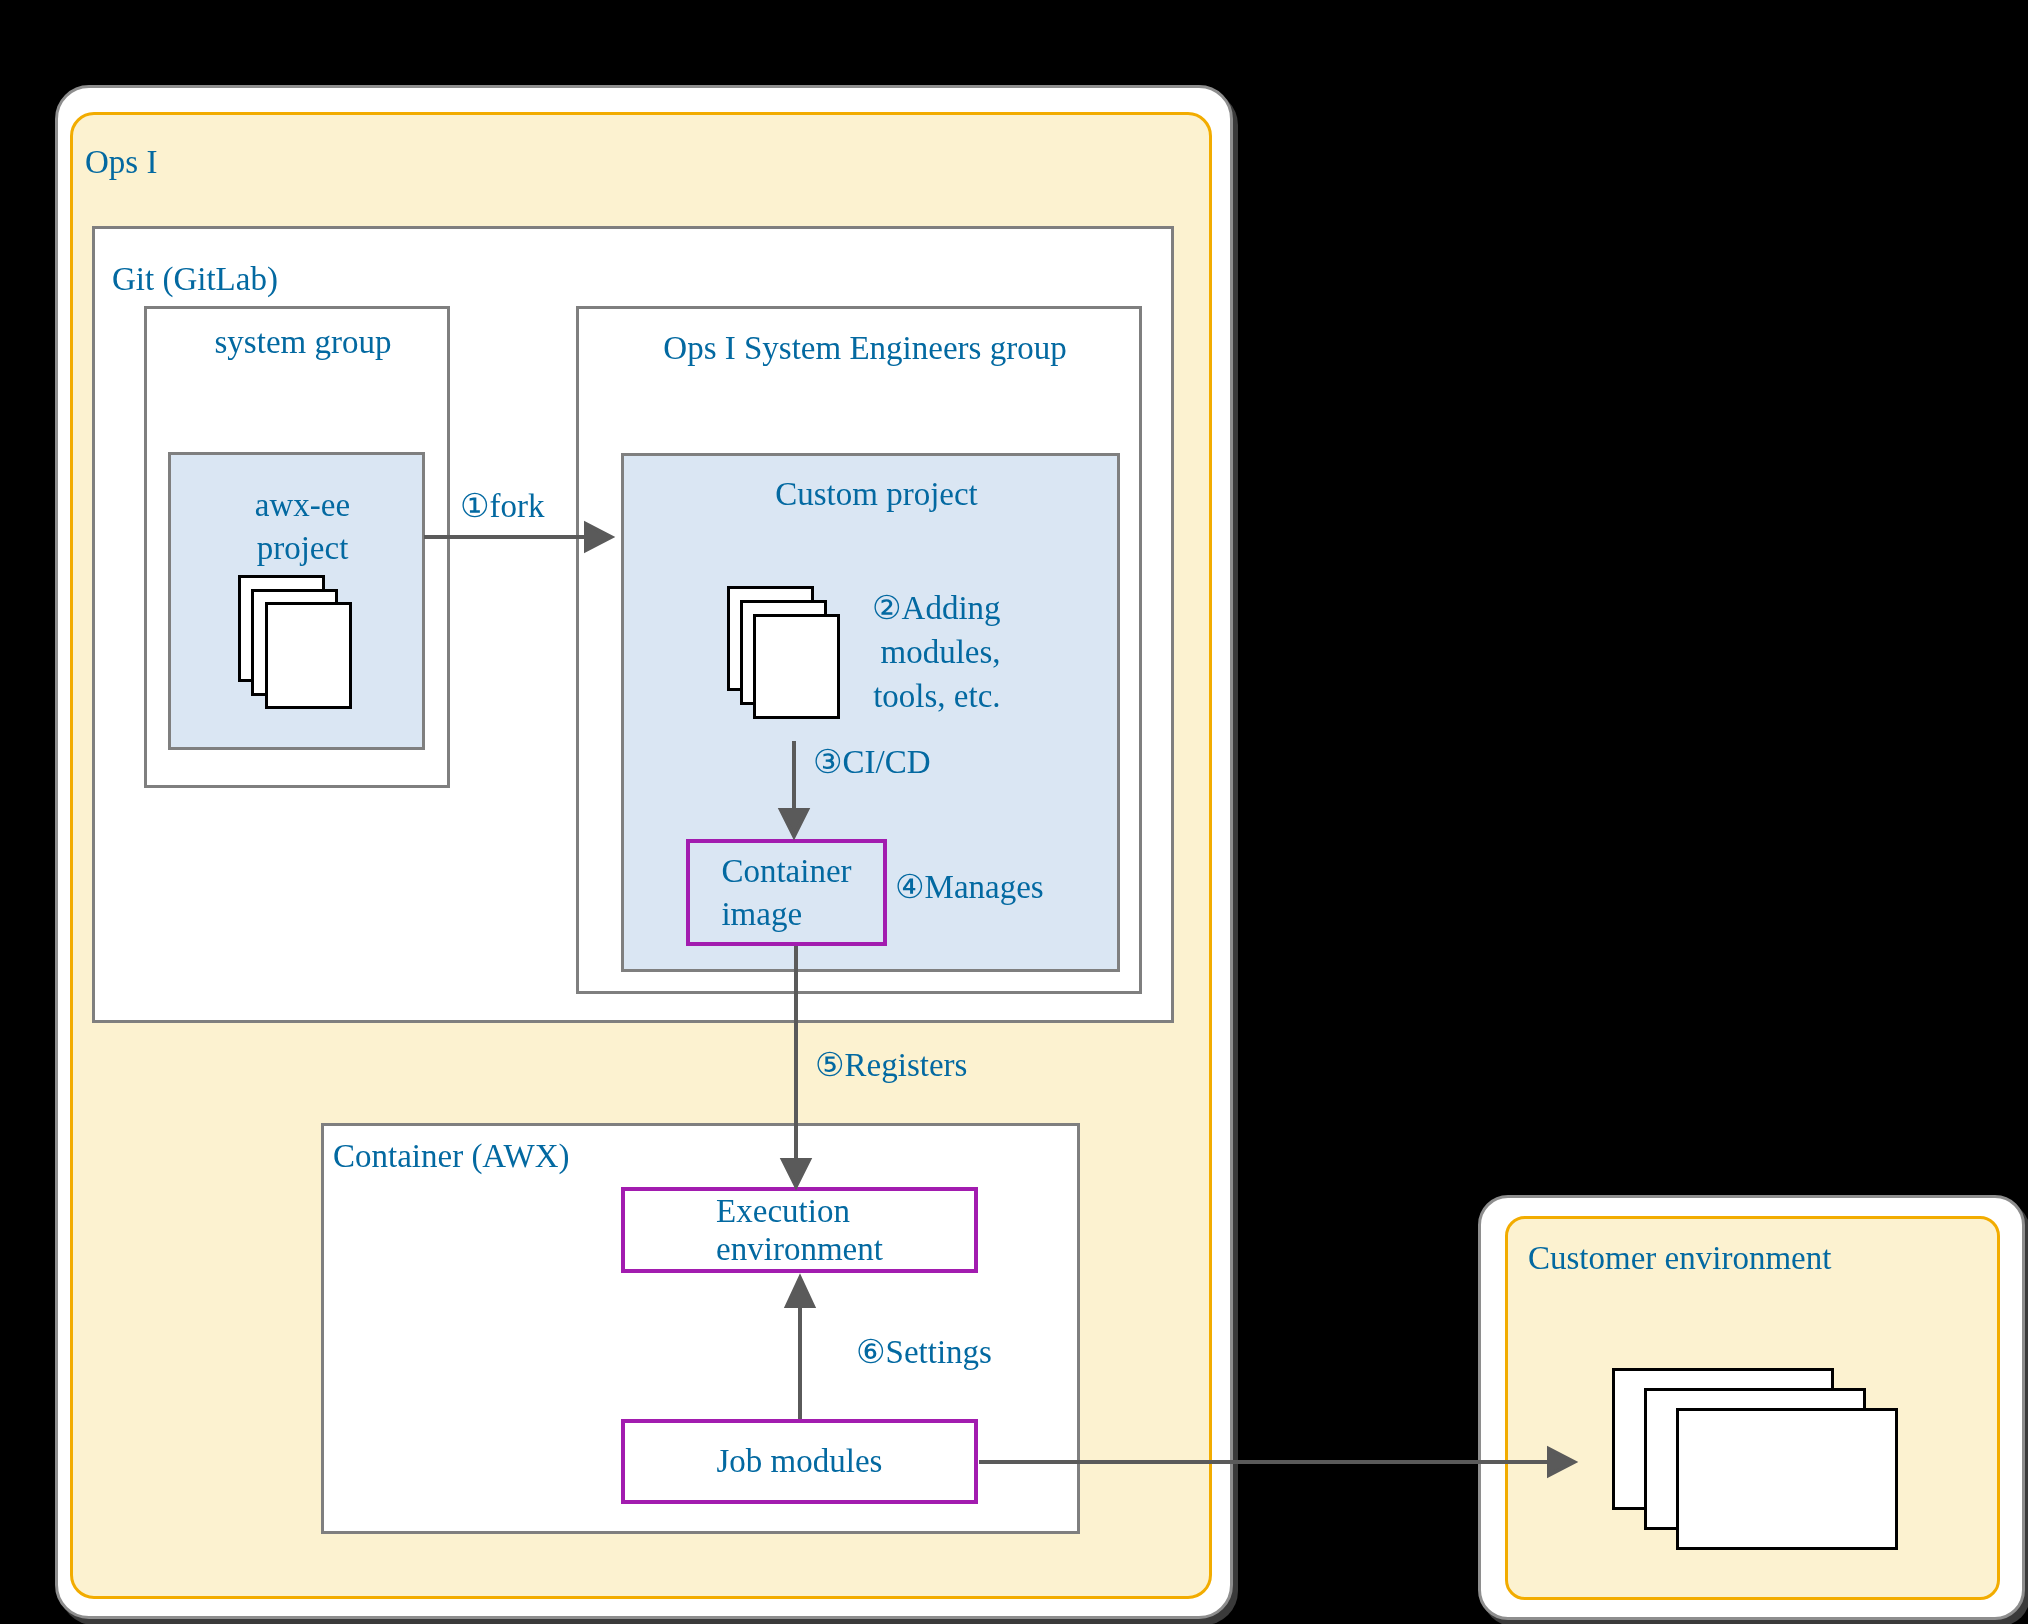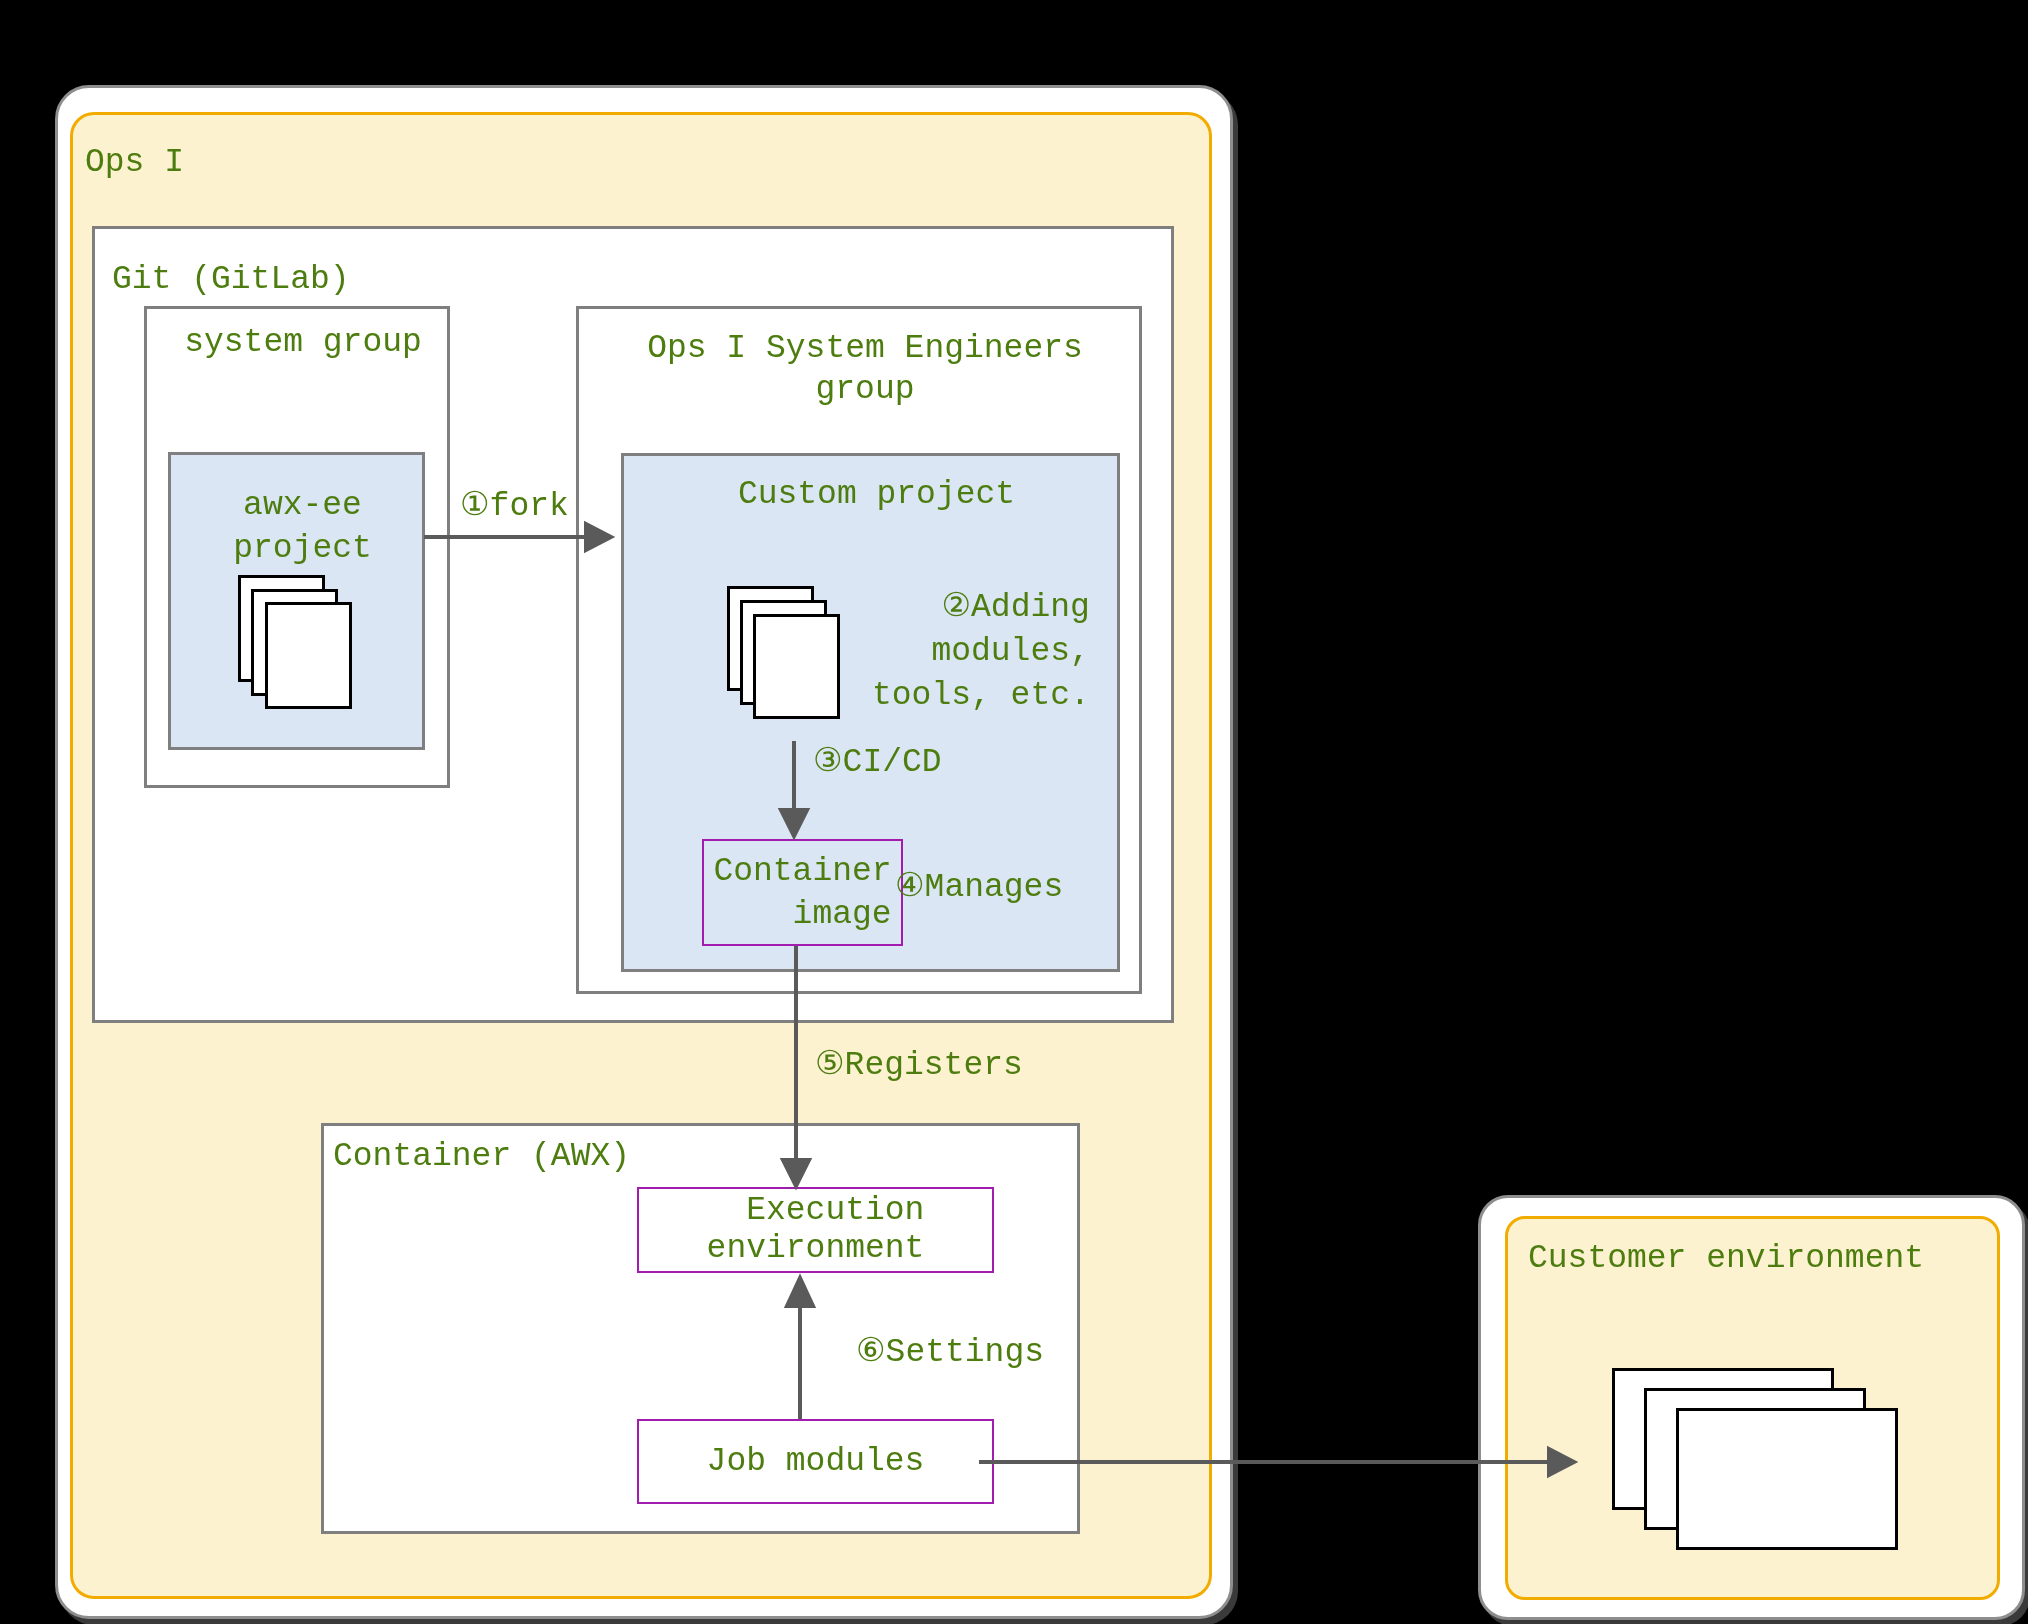--- a/index.html
+++ b/index.html
@@ -1,25 +1,25 @@
 <!DOCTYPE html>
 <html><head>
 <meta charset="utf-8">
 <style>
   html,body{margin:0;padding:0;background:#000;}
   .canvas{
     position:relative;width:2028px;height:1624px;background:#000;overflow:hidden;
-    font-family:Liberation Mono, monospace;color:#4d7c0f;
+    font-family:Liberation Serif, serif;color:#0369a1;
   }
   .abs{position:absolute;box-sizing:border-box;}
   .round-outer{background:#fff;border:3px solid #8e8e8e;border-radius:34px;box-shadow:5px 6px 0 #3a3a3a;}
   .round-yellow{background:#fcf2d0;border:3px solid #f2ac00;border-radius:24px;}
   .group-box{background:#fff;border:3px solid #7f7f7f;}
   .project-box{background:#dae6f3;border:3px solid #7f7f7f;}
-  .small-box{border:2px solid #a21caf;display:flex;align-items:center;justify-content:center;text-align:right;margin-left:16px;}
+  .small-box{border:4px solid #a21caf;display:flex;align-items:center;justify-content:center;text-align:left;}
   .page{position:absolute;box-sizing:border-box;background:#fff;border:3px solid #000;}
   .lbl{font-size:33px;line-height:41px;white-space:pre-line;}
   .lbl-c{text-align:center;padding-left:12px;}
   .arrow-layer{position:absolute;left:0;top:0;width:2028px;height:1624px;pointer-events:none;}
 </style>
 </head>
 <body>
 
 <div class="canvas">
 

